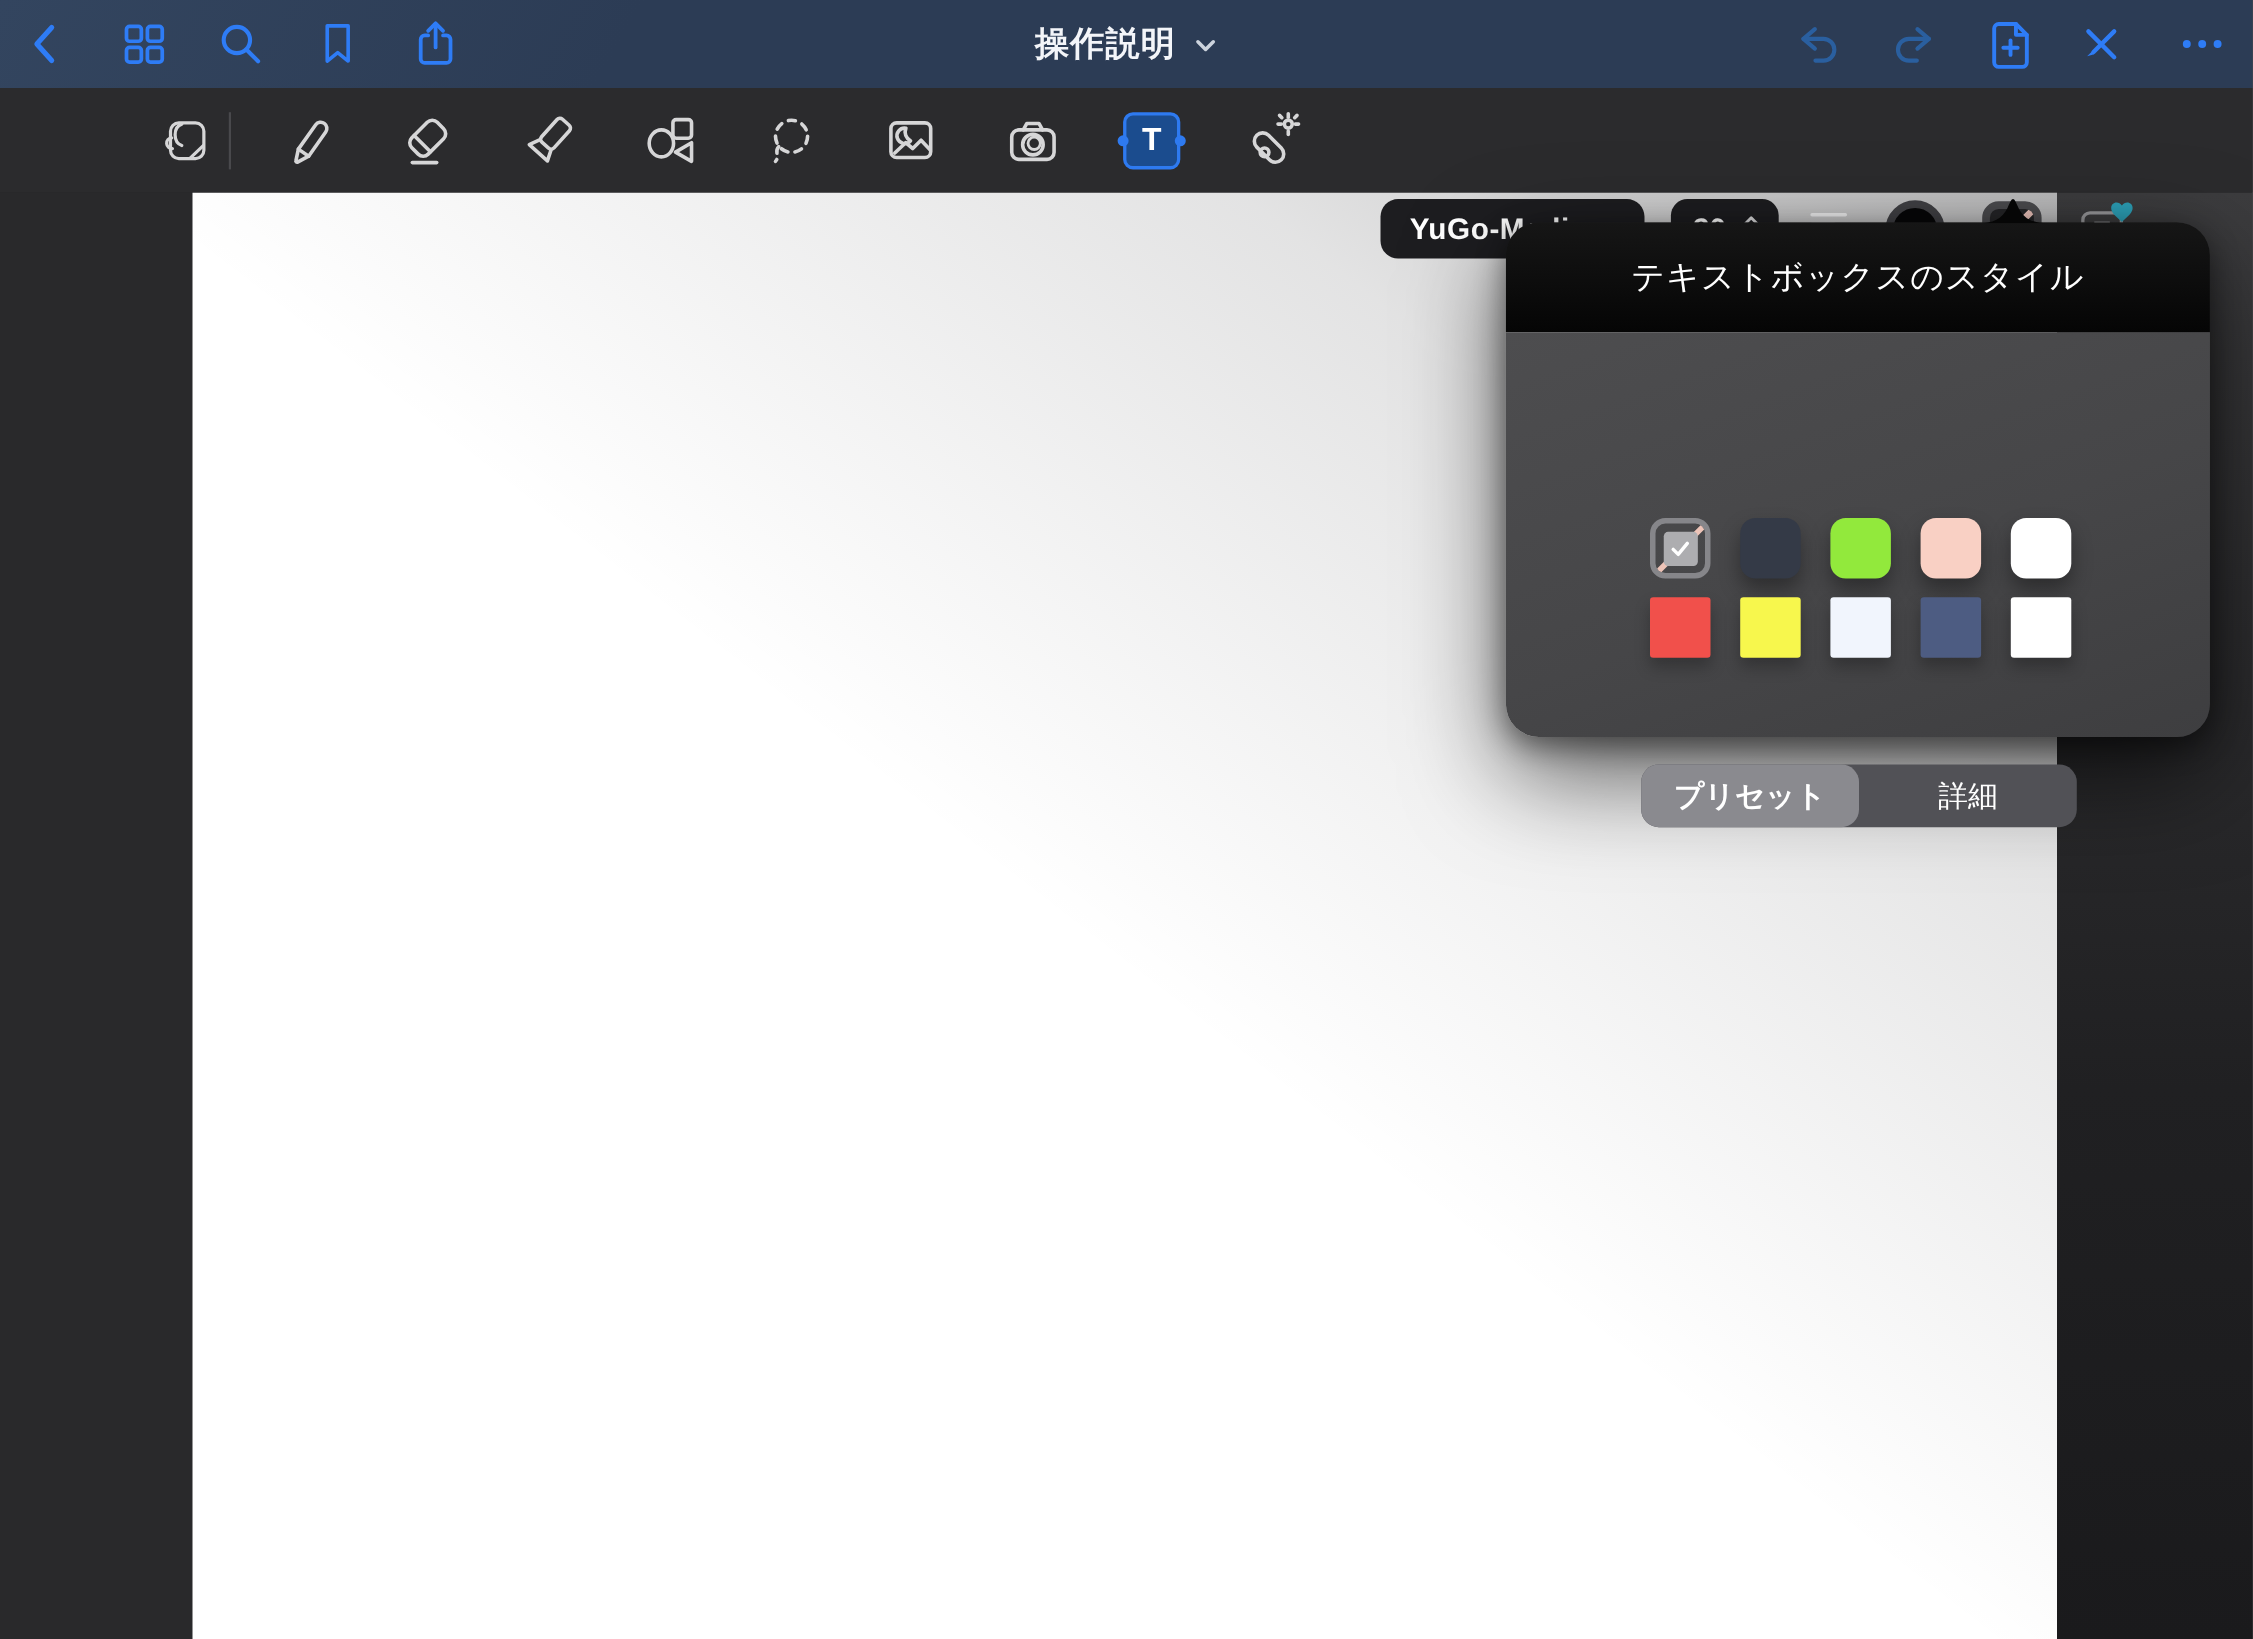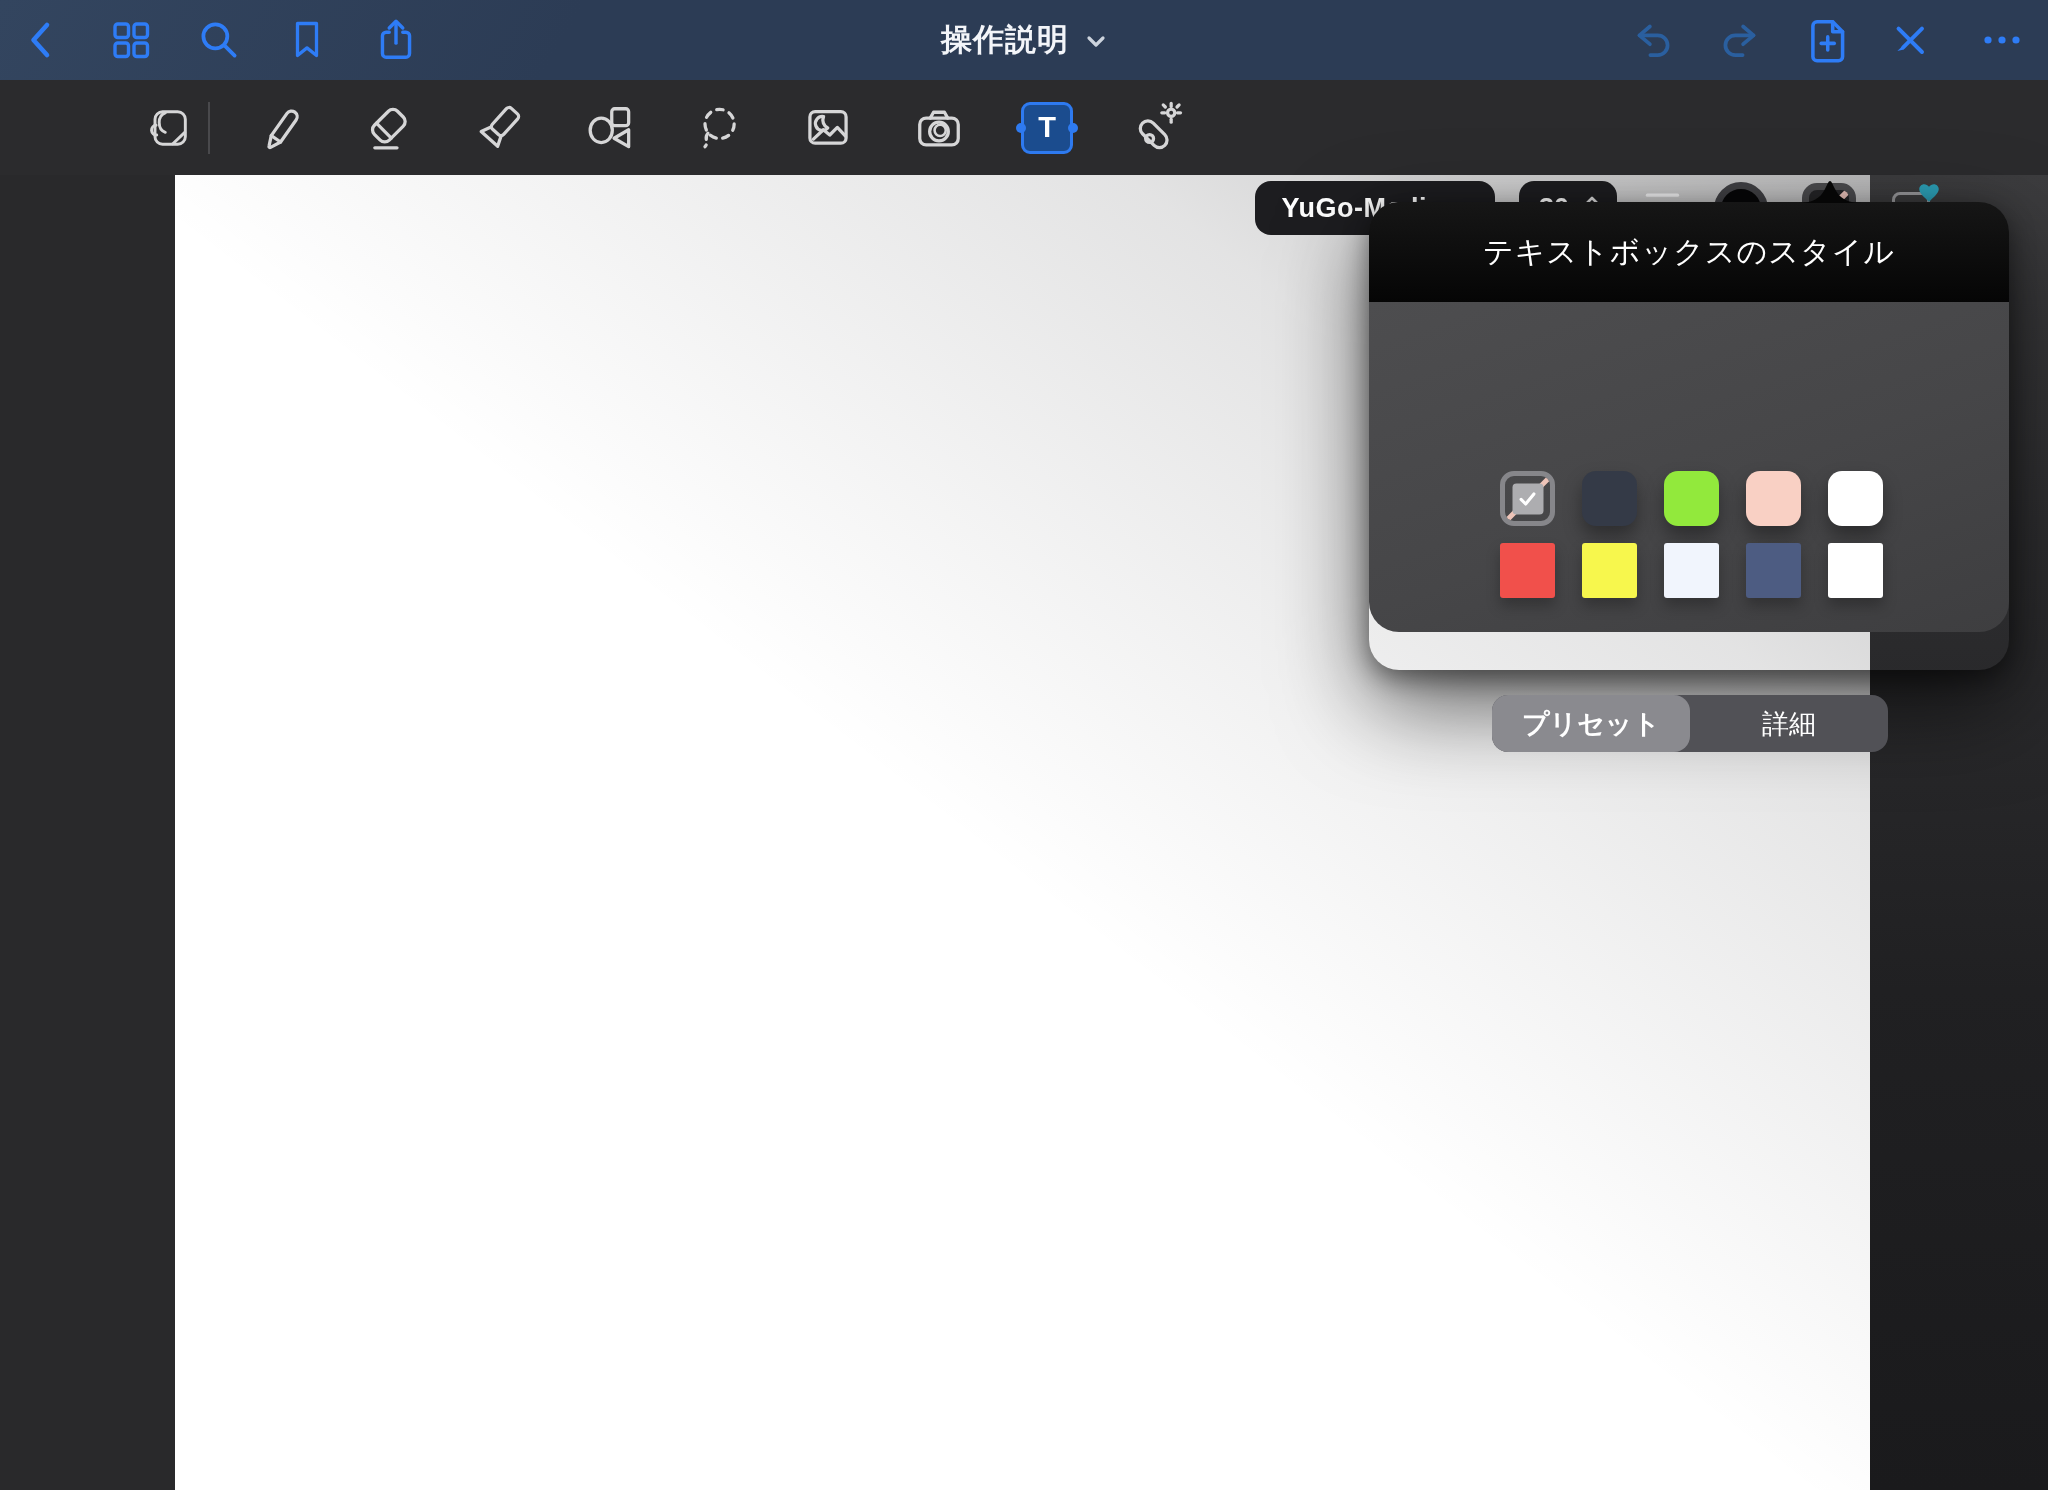--- a/index.html
+++ b/index.html
@@ -112,21 +112,21 @@
     z-index:40;
   }
   .popover-arrow{position:absolute;left:429px;top:-27px;}
   .popover-header{
     height:100px;border-radius:30px 30px 0 0;
     background:linear-gradient(180deg,#161616 0%,#050505 100%);
     display:flex;align-items:center;justify-content:center;
     color:#ffffff;font-size:30px;font-weight:normal;letter-spacing:1px;
   }
   .popover-body{
-    height:330px;border-radius:0 0 30px 30px;
+    height:368px;border-radius:0 0 30px 30px;
     background:linear-gradient(160deg,#4d4d4f 0%,#464648 55%,#3e3e40 100%);
     position:relative;
   }
   .swatch-row{position:absolute;left:131px;display:flex;gap:27px;}
   .swatch-row.r1{top:169px;}
   .swatch-row.r2{top:241px;}
   .swatch{width:55px;height:55px;box-sizing:border-box;}
   .swatch.r1{border-radius:14px;box-shadow:0 10px 18px rgba(0,0,0,.35);}
   .swatch.r2{border-radius:3px;box-shadow:0 8px 14px rgba(0,0,0,.25);}
   .swatch.none-selected{

